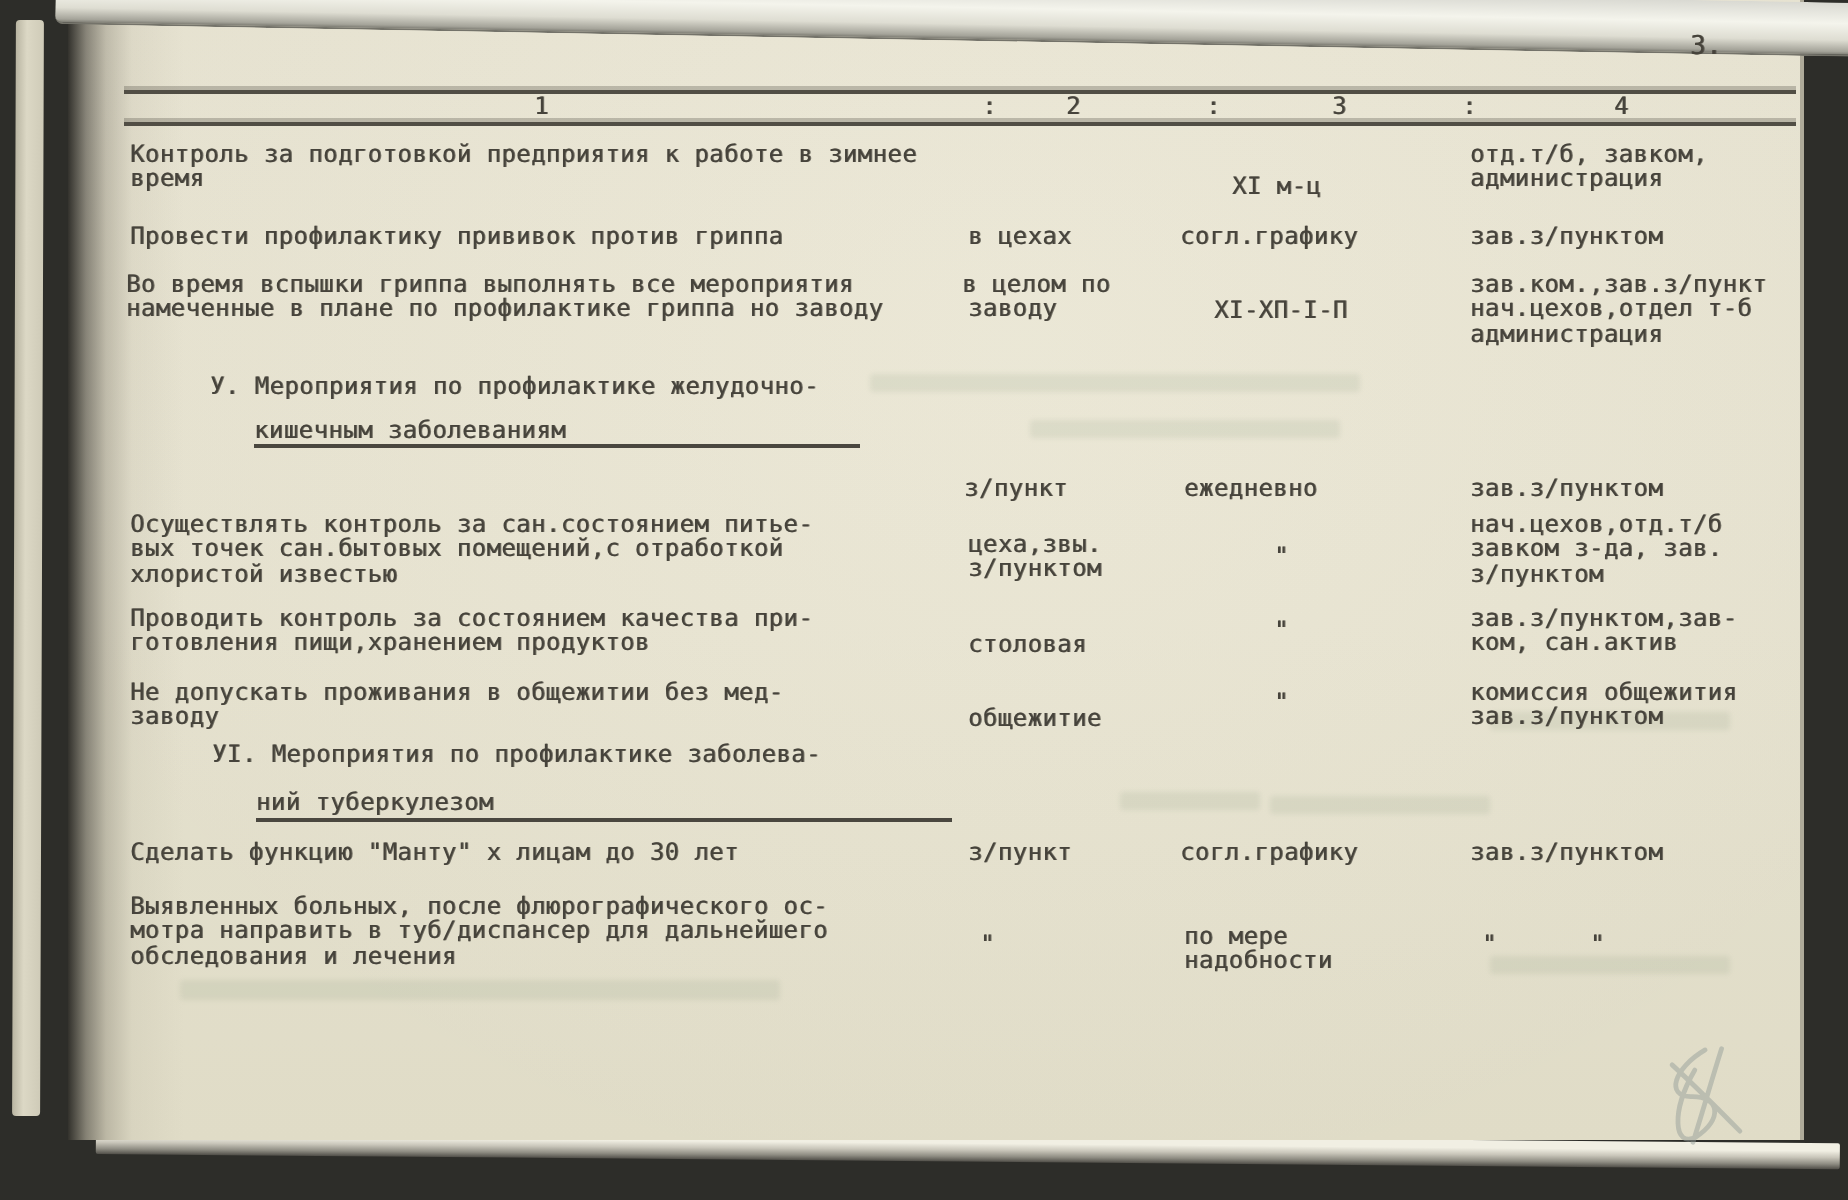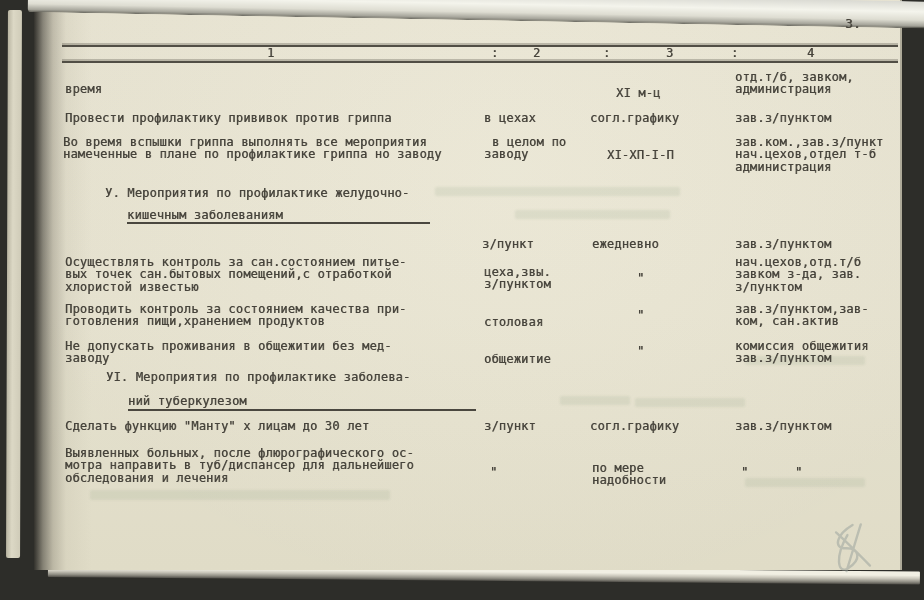--- a/index.html
+++ b/index.html
@@ -60,33 +60,34 @@
     <div class="rule" style="top:45px"></div>
     <div class="rule" style="top:61px"></div>
     <span class="t" style="left:267px;top:47px">1</span>
     <span class="t" style="left:491px;top:47px">:</span>
     <span class="t" style="left:533px;top:47px">2</span>
     <span class="t" style="left:603px;top:47px">:</span>
     <span class="t" style="left:666px;top:47px">3</span>
     <span class="t" style="left:731px;top:47px">:</span>
     <span class="t" style="left:807px;top:47px">4</span>
 
+    <span class="t" style="left:65px;top:71px">Контроль за подготовкой предприятия к работе в зимнее</span>
     <span class="t" style="left:65px;top:83px">время</span>
     <span class="t" style="left:616px;top:87px">XI м-ц</span>
     <span class="t" style="left:735px;top:71px">отд.т/б, завком,</span>
     <span class="t" style="left:735px;top:83px">администрация</span>
 
     <span class="t" style="left:65px;top:112px">Провести профилактику прививок против гриппа</span>
     <span class="t" style="left:484px;top:112px">в цехах</span>
     <span class="t" style="left:590px;top:112px">согл.графику</span>
     <span class="t" style="left:735px;top:112px">зав.з/пунктом</span>
 
     <span class="t" style="left:63px;top:136px">Во время вспышки гриппа выполнять все мероприятия</span>
     <span class="t" style="left:63px;top:148px">намеченные в плане по профилактике гриппа но заводу</span>
-    <span class="t" style="left:492px;top:136px">в целом по</span>
+    <span class="t" style="left:481px;top:136px">в целом по</span>
     <span class="t" style="left:484px;top:148px">заводу</span>
     <span class="t" style="left:607px;top:149px">XI-ХП-I-П</span>
     <span class="t" style="left:735px;top:136px">зав.ком.,зав.з/пункт</span>
     <span class="t" style="left:735px;top:148px">нач.цехов,отдел т-б</span>
     <span class="t" style="left:735px;top:161px">администрация</span>
 
     <span class="t" style="left:105px;top:187px">У. Мероприятия по профилактике желудочно-</span>
     <span class="t" style="left:127px;top:209px">кишечным заболеваниям</span>
     <div class="uline" style="left:127px;top:222px;width:303px"></div>
 

